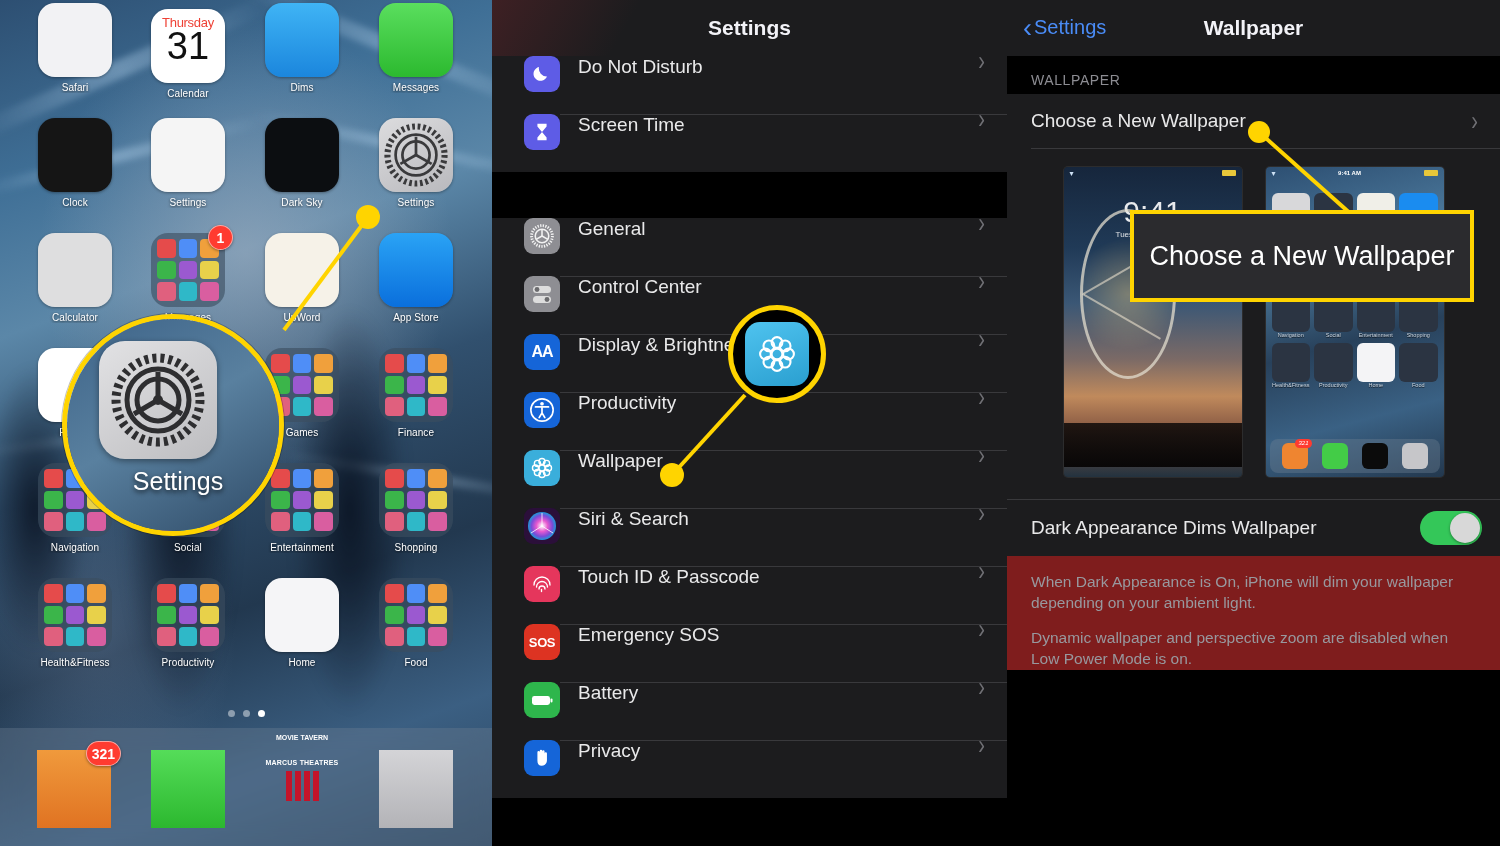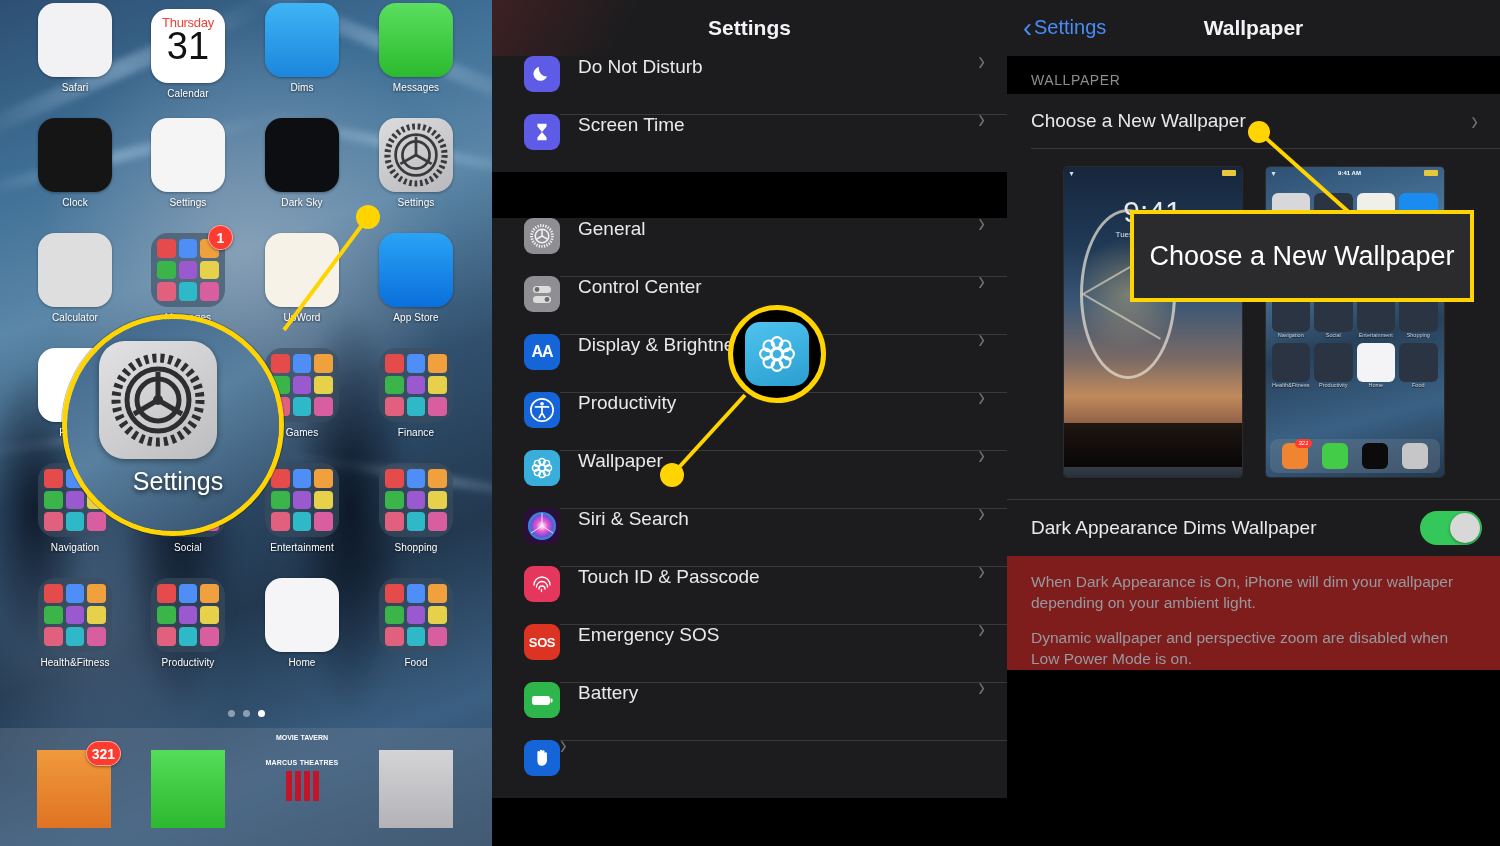--- a/index.html
+++ b/index.html
@@ -732,20 +732,21 @@
             </div>
             <div class="st-lbl">Battery</div>
             <div class="chev">›</div>
           </div>
           <div class="st-row">
             <div class="st-ico" style="background:#1565d8">
               <svg width="22" height="22" viewBox="0 0 24 24">
                 <path d="M7 11V5.6a1.3 1.3 0 0 1 2.6 0V11V4.2a1.3 1.3 0 0 1 2.6 0V11V4.8a1.3 1.3 0 0 1 2.6 0V11V7a1.3 1.3 0 0 1 2.6 0v7.4c0 3.6-2.4 6.1-5.8 6.1S7 18.1 7 14.6z" fill="#fff"></path>
               </svg>
             </div>
+            <div class="st-lbl">Privacy</div>
             <div class="chev">›</div>
           </div>
         </div>
         <div class="st-gap" style="height: 46px;"></div>
       </div>
 
     <div class="magnifier2" style="left:236px;top:305px;width:98px;height:98px">
       <div style="width:64px;height:64px;border-radius:15px;background:linear-gradient(160deg,#4fc3ef,#2a9fd0);display:flex;align-items:center;justify-content:center">
         <svg width="46" height="46" viewBox="0 0 46 46" aria-hidden="true">
           <g fill="none" stroke="#ffffff" stroke-width="2.1">

